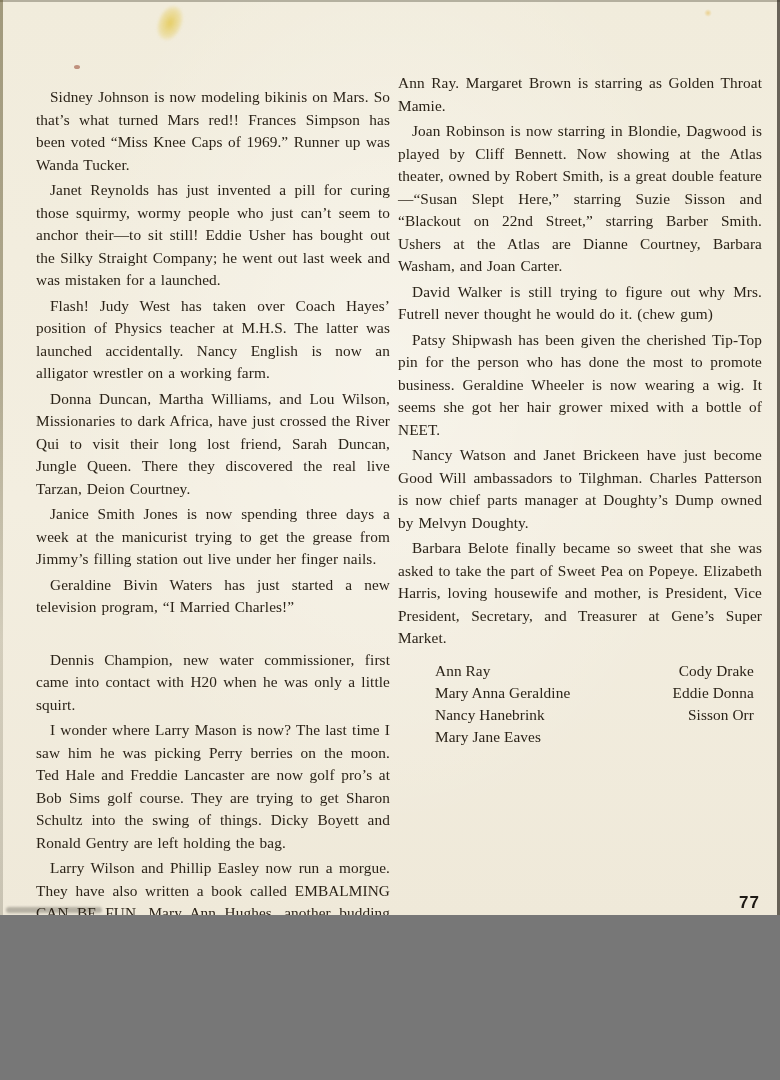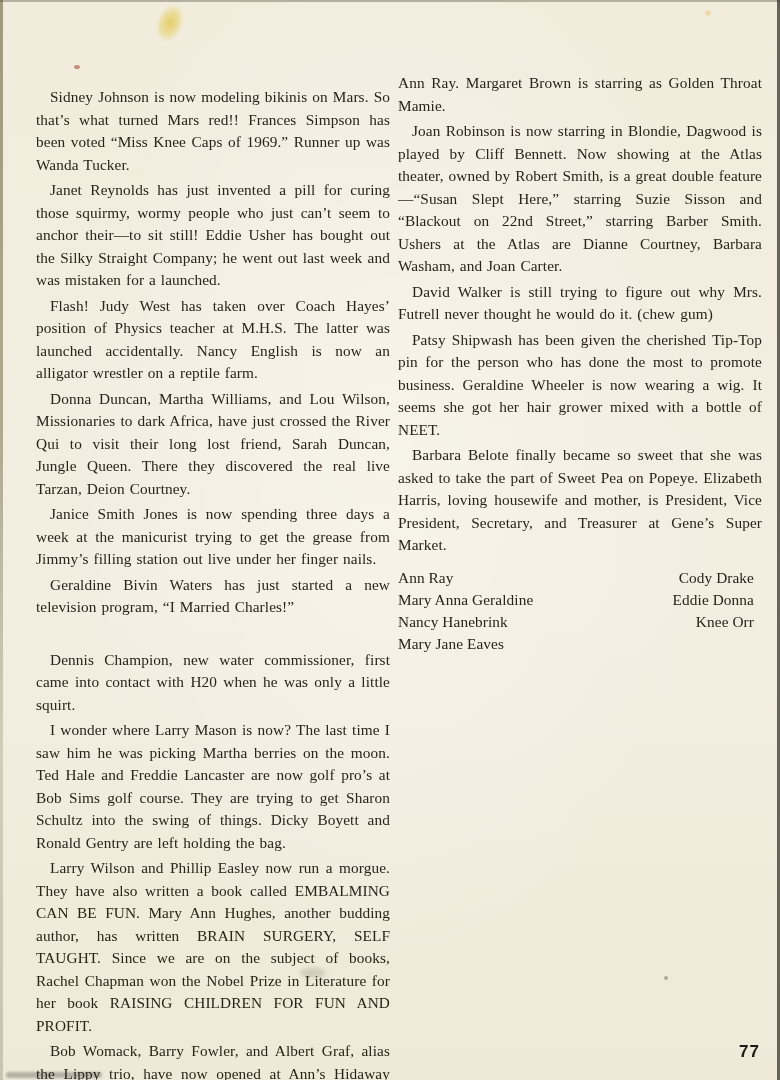--- a/index.html
+++ b/index.html
@@ -3,21 +3,21 @@
 <meta charset="utf-8">
 <style>
   html, body {
     margin: 0;
     padding: 0;
     background: #777;
   }
   .page {
     position: relative;
     width: 780px;
-    height: 1080px;
+    height: 915px;
     margin: 0 auto;
     background: #f2edde;
     background-image:
       radial-gradient(ellipse at 50% 40%, rgba(255,255,255,0.35) 0%, rgba(255,255,255,0) 60%),
       linear-gradient(180deg, #f1ecdc 0%, #f3eee0 55%, #efe9d9 100%);
     overflow: hidden;
     font-family: "Liberation Serif", "DejaVu Serif", serif;
     color: #2b2318;
   }
   .column {
@@ -37,25 +37,25 @@
   .para.indent { text-indent: 14px; }
   .para.gap { margin-top: 30px; }
   .name-list {
     display: flex;
     margin-top: 10px;
     text-align: left;
   }
   .name-col { line-height: 22px; }
   .name-col-left  { width: 176px; }
   .name-col-right { width: 180px; text-align: right; }
-  .name-line { white-space: nowrap; }
+  .name-line { white-space: nowrap; margin-left: 37px; }
   .page-number {
     position: absolute;
     right: 20px;
-    bottom: 18px;
+    bottom: 2px;
     font-family: "Liberation Sans", "DejaVu Sans", sans-serif;
     font-weight: bold;
     font-size: 17px;
     color: #1e1a15;
     letter-spacing: 1px;
     text-align: center;
   }
   
   .edge-top {
     position: absolute; left: 0; top: 0; width: 100%; height: 2px;
@@ -116,47 +116,48 @@
   <div class="streak-bottom"></div>
   <div class="stain-yellow"></div>
   <div class="stain-dot"></div>
   <div class="speck-red"></div>
   <div class="smudge-grey"></div>
   <div class="speck-tiny"></div>
 
   <div class="column col-left">
       <p class="para indent">Sidney Johnson is now modeling bikinis on Mars. So that’s what turned Mars red!! Frances Simpson has been voted “Miss Knee Caps of 1969.” Runner up was Wanda Tucker.</p>
       <p class="para indent">Janet Reynolds has just invented a pill for curing those squirmy, wormy people who just can’t seem to anchor their—to sit still! Eddie Usher has bought out the Silky Straight Company; he went out last week and was mistaken for a launched.</p>
-      <p class="para indent">Flash! Judy West has taken over Coach Hayes’ position of Physics teacher at M.H.S. The latter was launched accidentally. Nancy English is now an alligator wrestler on a reptile farm.</p>
+      <p class="para indent">Flash! Judy West has taken over Coach Hayes’ position of Physics teacher at M.H.S. The latter was launched accidentally. Nancy English is now an alligator wrestler on a working farm.</p>
       <p class="para indent">Donna Duncan, Martha Williams, and Lou Wilson, Missionaries to dark Africa, have just crossed the River Qui to visit their long lost friend, Sarah Duncan, Jungle Queen. There they discovered the real live Tarzan, Deion Courtney.</p>
       <p class="para indent">Janice Smith Jones is now spending three days a week at the manicurist trying to get the grease from Jimmy’s filling station out live under her finger nails.</p>
       <p class="para indent">Geraldine Bivin Waters has just started a new television program, “I Married Charles!”</p>
       <p class="para indent gap">Dennis Champion, new water commissioner, first came into contact with H20 when he was only a little squirt.</p>
-      <p class="para indent">I wonder where Larry Mason is now? The last time I saw him he was picking Martha berries on the moon. Ted Hale and Freddie Lancaster are now golf pro’s at Bob Sims golf course. They are trying to get Sharon Schultz into the swing of things. Dicky Boyett and Ronald Gentry are left holding the bag.</p>
+      <p class="para indent">I wonder where Larry Mason is now? The last time I saw him he was picking Perry berries on the moon. Ted Hale and Freddie Lancaster are now golf pro’s at Bob Sims golf course. They are trying to get Sharon Schultz into the swing of things. Dicky Boyett and Ronald Gentry are left holding the bag.</p>
       <p class="para indent">Larry Wilson and Phillip Easley now run a morgue. They have also written a book called EMBALMING CAN BE FUN. Mary Ann Hughes, another budding author, has written BRAIN SURGERY, SELF TAUGHT. Since we are on the subject of books, Rachel Chapman won the Nobel Prize in Literature for her book RAISING CHILDREN FOR FUN AND PROFIT.</p>
       <p class="para indent">Bob Womack, Barry Fowler, and Albert Graf, alias the Lippy trio, have now opened at Ann’s Hidaway owned by</p>
     </div>
 
   <div class="column col-right">
     <div>
         <p class="para">Ann Ray. Margaret Brown is starring as Golden Throat Mamie.</p>
         <p class="para indent">Joan Robinson is now starring in Blondie, Dagwood is played by Cliff Bennett. Now showing at the Atlas theater, owned by Robert Smith, is a great double feature—“Susan Slept Here,” starring Suzie Sisson and “Blackout on 22nd Street,” starring Barber Smith. Ushers at the Atlas are Dianne Courtney, Barbara Washam, and Joan Carter.</p>
         <p class="para indent">David Walker is still trying to figure out why Mrs. Futrell never thought he would do it. (chew gum)</p>
         <p class="para indent">Patsy Shipwash has been given the cherished Tip-Top pin for the person who has done the most to promote business. Geraldine Wheeler is now wearing a wig. It seems she got her hair grower mixed with a bottle of NEET.</p>
+        <p class="para indent">Nancy Watson and Janet Brickeen have just become Good Will ambassadors to Tilghman. Charles Patterson is now chief parts manager at Doughty’s Dump owned by Melvyn Doughty.</p>
         <p class="para indent">Barbara Belote finally became so sweet that she was asked to take the part of Sweet Pea on Popeye. Elizabeth Harris, loving housewife and mother, is President, Vice President, Secretary, and Treasurer at Gene’s Super Market.</p>
       </div>
     <div class="name-list">
       <div class="name-col name-col-left">
           <div class="name-line">Ann Ray</div>
           <div class="name-line">Mary Anna Geraldine</div>
           <div class="name-line">Nancy Hanebrink</div>
           <div class="name-line">Mary Jane Eaves</div>
         </div>
       <div class="name-col name-col-right">
           <div class="name-line">Cody Drake</div>
           <div class="name-line">Eddie Donna</div>
-          <div class="name-line">Knee Orr</div>
+          <div class="name-line">Sisson Orr</div>
         </div>
     </div>
   </div>
 
   <div class="page-number">77</div>
 </div>
 
 </body></html>

